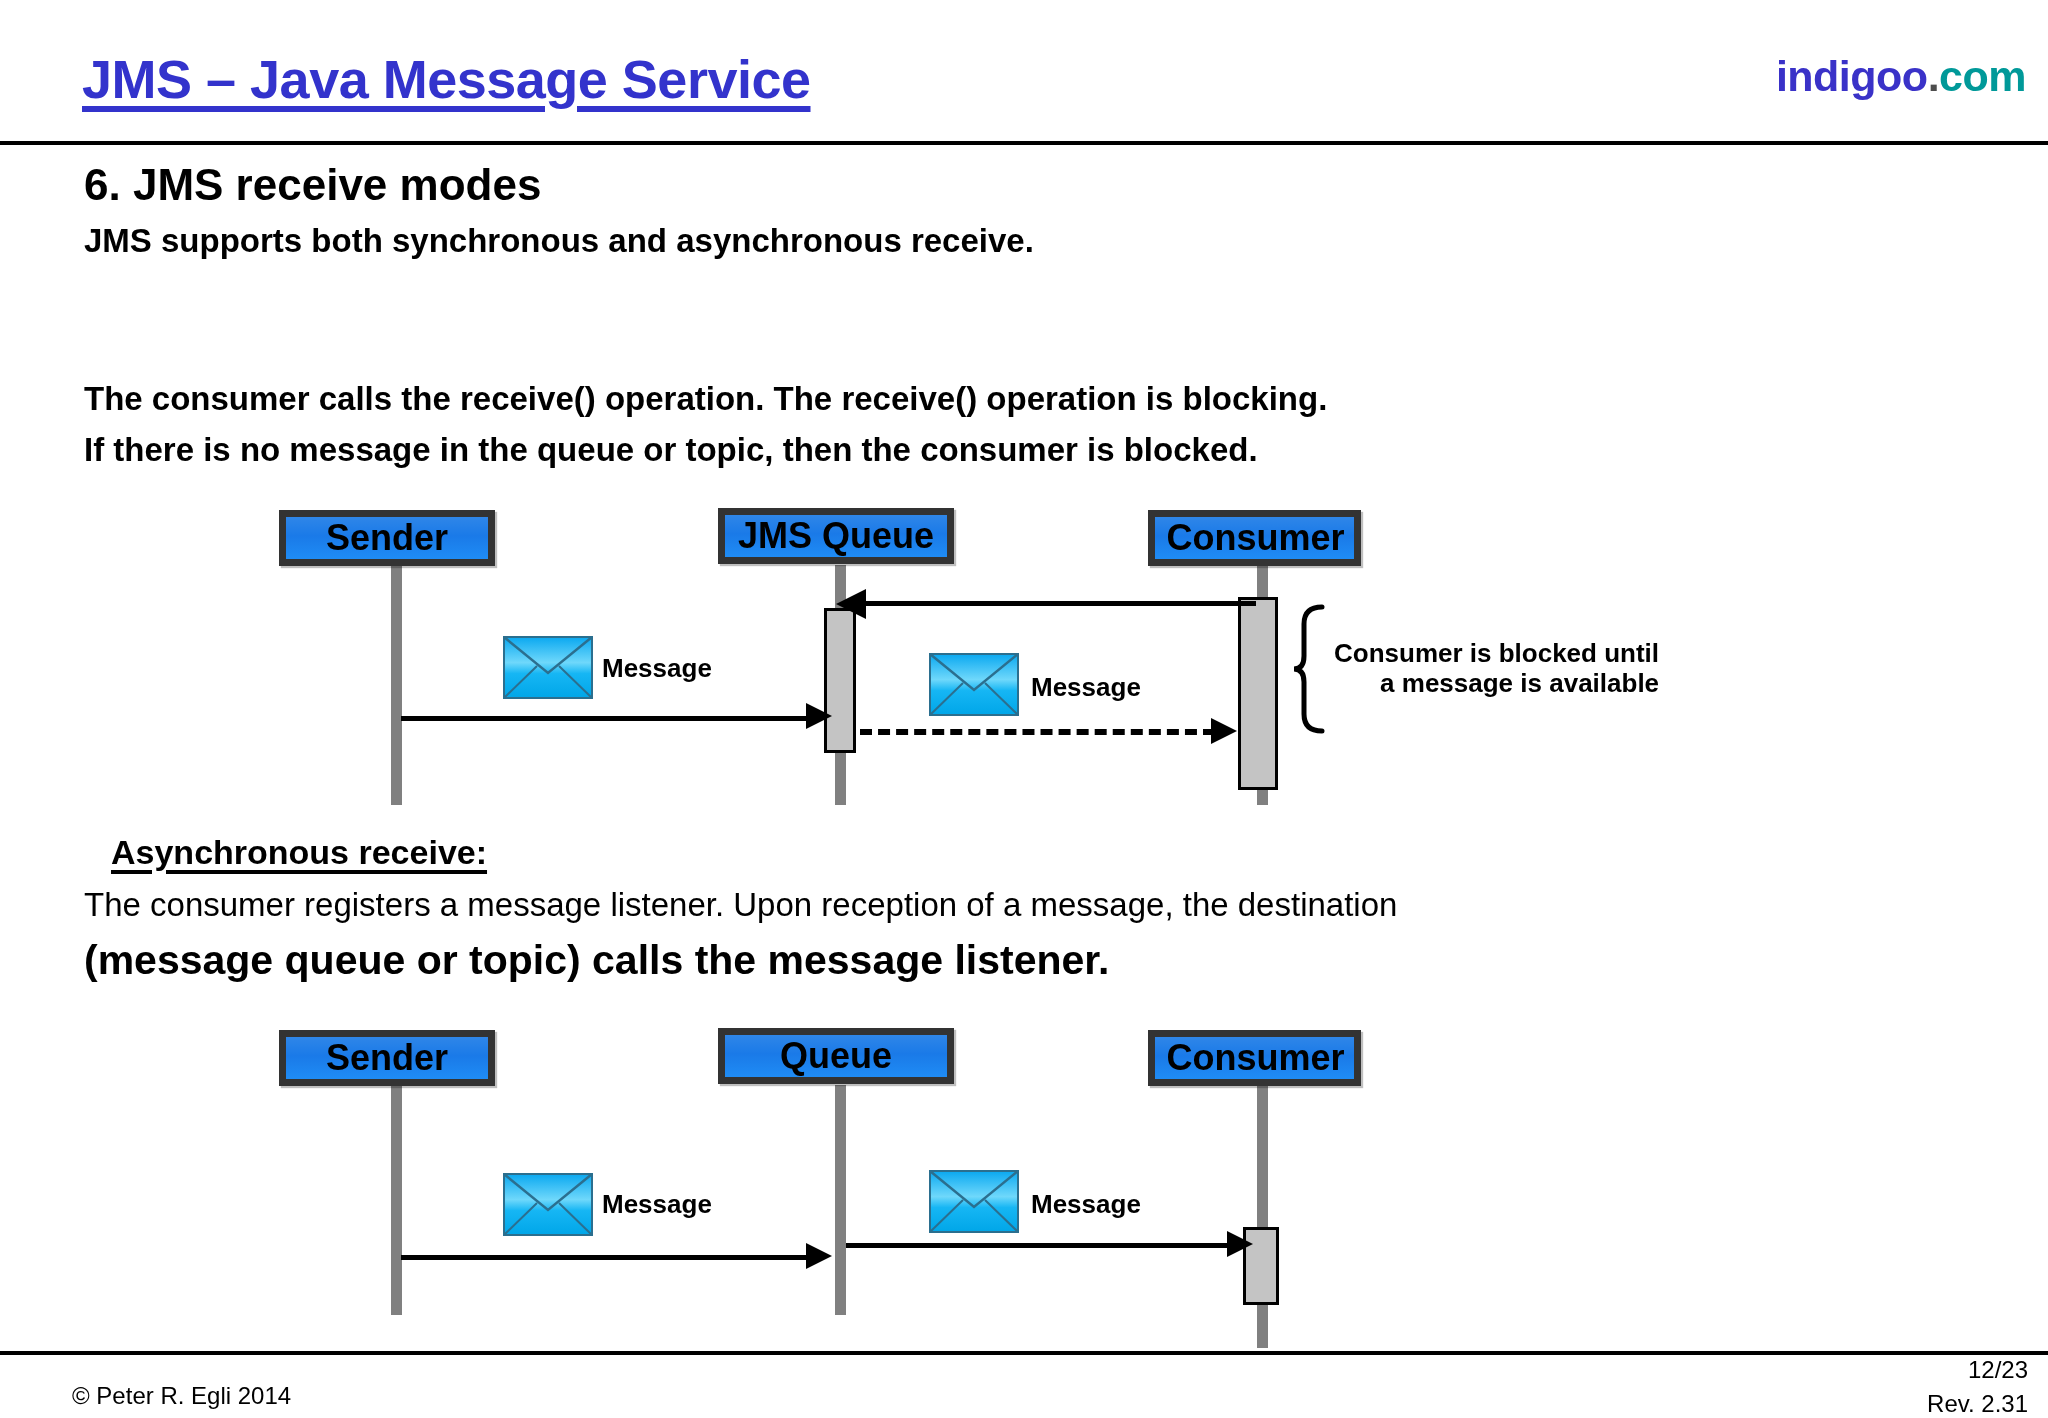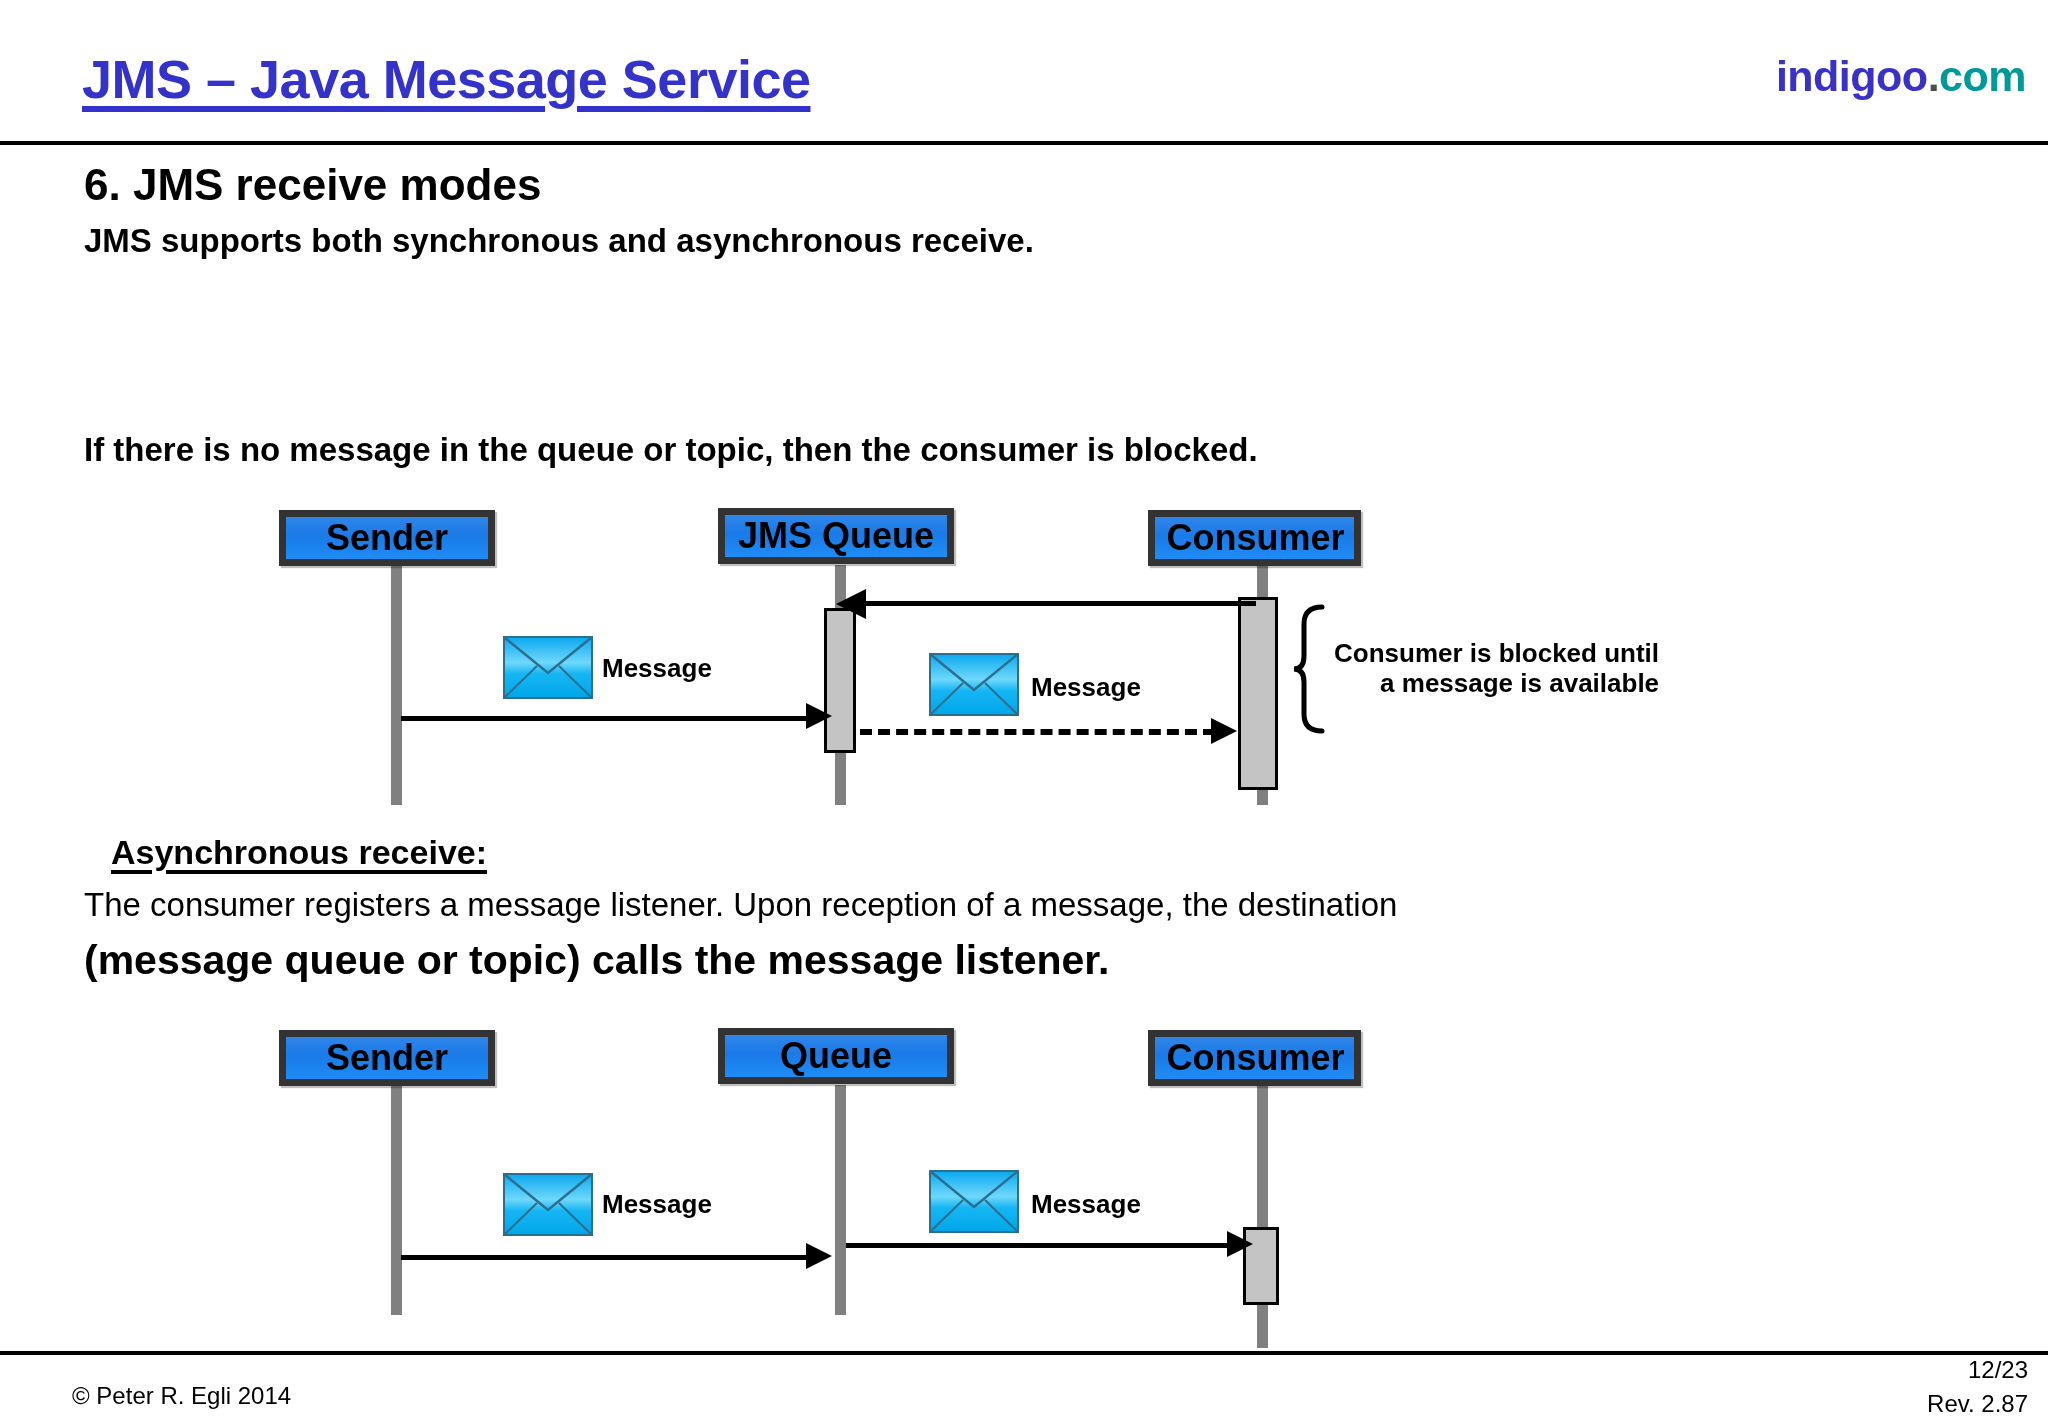--- a/index.html
+++ b/index.html
@@ -110,20 +110,21 @@
 
   <div class="hdr-logo">
     <span class="logo-a">indigoo</span><span class="logo-dot">.</span><span class="logo-b">com</span>
   </div>
 
   <div class="hdr-rule"></div>
 
   <div class="h2">6. JMS receive modes</div>
   <div class="p1">JMS supports both synchronous and asynchronous receive.</div>
 
+  <div class="p2a">The consumer calls the receive() operation. The receive() operation is blocking.</div>
   <div class="p2b">If there is no message in the queue or topic, then the consumer is blocked.</div>
 
   <div class="lifeline" style="left:391px;top:565px;height:240px;"></div>
   <div class="lifeline" style="left:835px;top:565px;height:240px;"></div>
   <div class="lifeline" style="left:1257px;top:565px;height:240px;"></div>
 
   <div class="activation" style="left:824px;top:608px;width:32px;height:145px;"></div>
   <div class="activation" style="left:1238px;top:597px;width:40px;height:193px;"></div>
 
   <div class="node" style="left:279px;top:510px;width:216px;height:56px;font-size:36px;">
@@ -245,15 +246,15 @@
       <rect x="1" y="1" width="88" height="61" fill="url(#envg4)" stroke="#2b6f8f" stroke-width="2"></rect>
       <path d="M1 1 L45 37 L89 1" fill="none" stroke="#2b6f8f" stroke-width="2.5"></path>
       <path d="M1 62 L34 30 M89 62 L56 30" fill="none" stroke="#2b6f8f" stroke-width="2"></path>
     </svg>
   </div>
   <div class="msg-label" style="left:1031px;top:1189px;">Message</div>
 
   <div class="ftr-rule"></div>
   <div class="ftr-left">© Peter R. Egli 2014</div>
   <div class="ftr-page">12/23</div>
-  <div class="ftr-rev">Rev. 2.87</div>
+  <div class="ftr-rev">Rev. 2.31</div>
 
 </div>
 
 </body></html>

